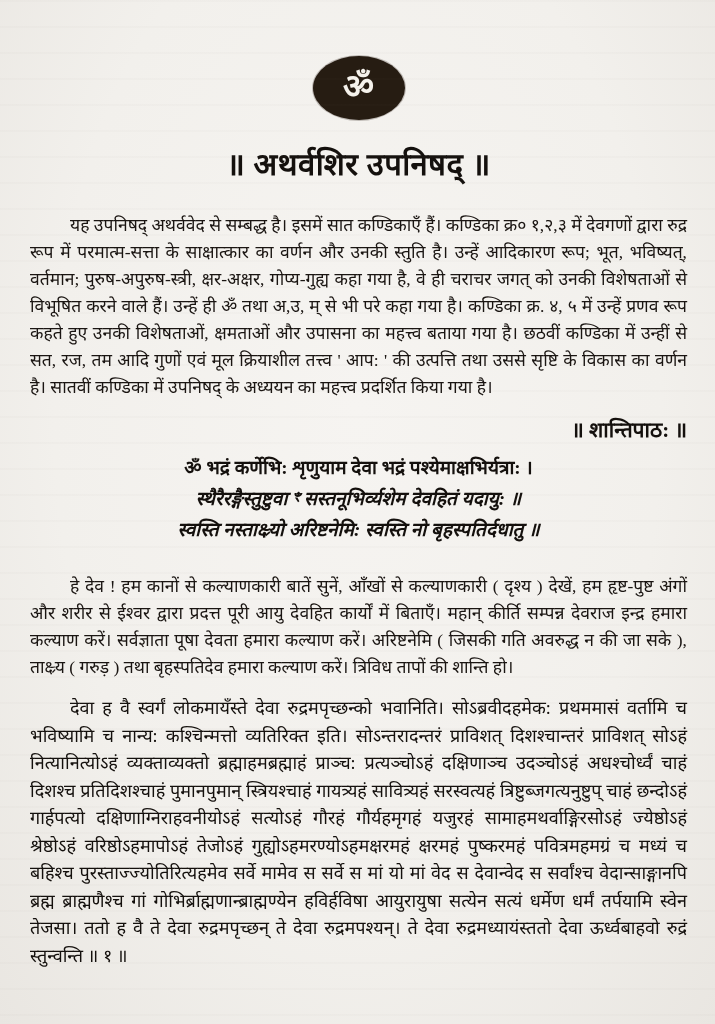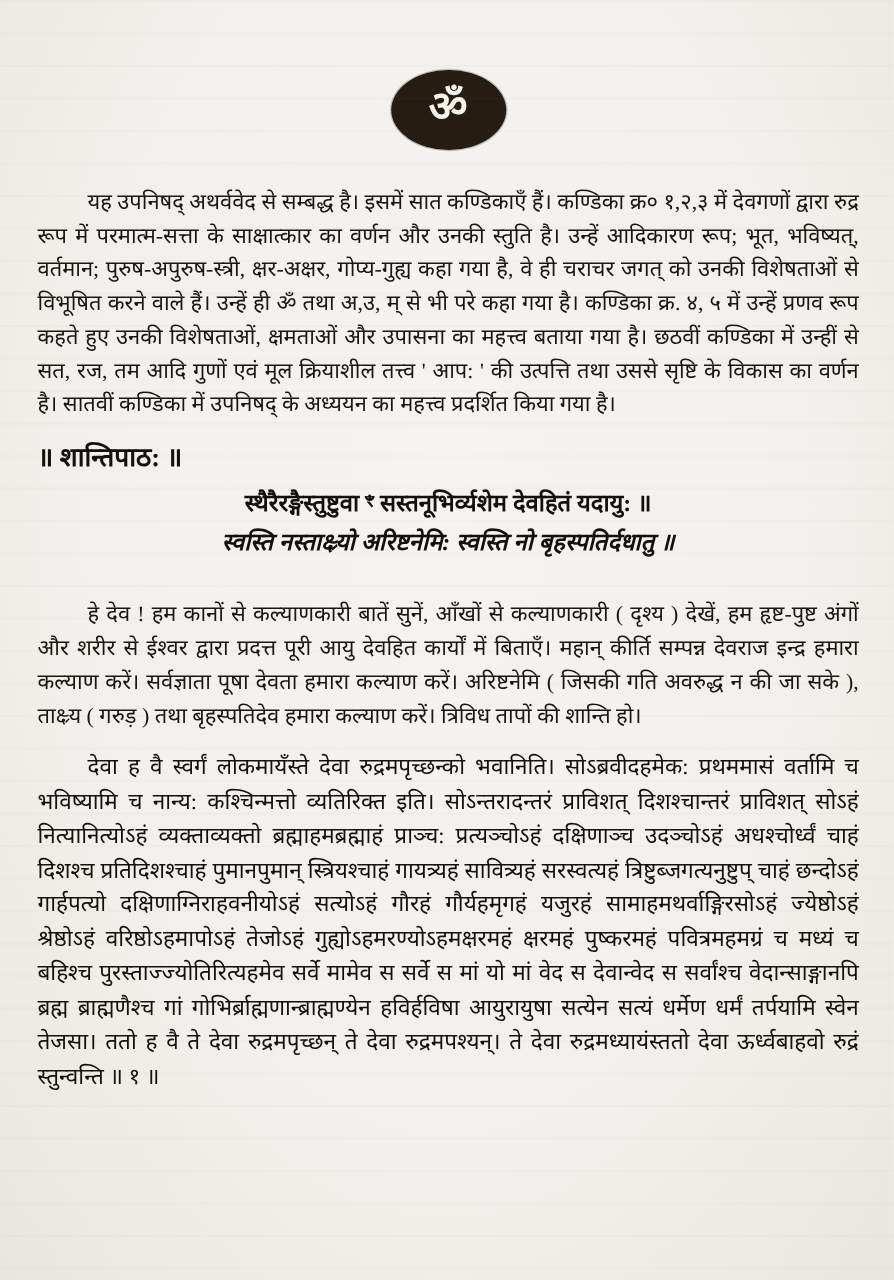--- a/index.html
+++ b/index.html
@@ -75,21 +75,21 @@
   p.body-para {
     font-size: 17.5px;
     line-height: 27px;
     text-align: justify;
     text-indent: 40px;
     margin-top: 28px;
     color: #1a1512;
   }
 
   h2.section-heading {
-    text-align: left;
+    text-align: right;
     font-size: 21px;
     font-weight: bold;
     margin-top: 14px;
     color: #14100d;
   }
 
   .verses {
     margin-top: 10px;
   }
 
@@ -117,26 +117,28 @@
 <body>
 
 <main class="page">
 
   <div class="om-badge-row">
     <div class="om-badge">
       <span class="om-glyph">ॐ</span>
     </div>
   </div>
 
+  <h1 class="title">॥ अथर्वशिर उपनिषद् ॥</h1>
 
   <p class="body-para">यह उपनिषद् अथर्ववेद से सम्बद्ध है। इसमें सात कण्डिकाएँ हैं। कण्डिका क्र० १,२,३ में देवगणों द्वारा रुद्र रूप में परमात्म-सत्ता के साक्षात्कार का वर्णन और उनकी स्तुति है। उन्हें आदिकारण रूप; भूत, भविष्यत्, वर्तमान; पुरुष-अपुरुष-स्त्री, क्षर-अक्षर, गोप्य-गुह्य कहा गया है, वे ही चराचर जगत् को उनकी विशेषताओं से विभूषित करने वाले हैं। उन्हें ही ॐ तथा अ,उ, म् से भी परे कहा गया है। कण्डिका क्र. ४, ५ में उन्हें प्रणव रूप कहते हुए उनकी विशेषताओं, क्षमताओं और उपासना का महत्त्व बताया गया है। छठवीं कण्डिका में उन्हीं से सत, रज, तम आदि गुणों एवं मूल क्रियाशील तत्त्व ' आप: ' की उत्पत्ति तथा उससे सृष्टि के विकास का वर्णन है। सातवीं कण्डिका में उपनिषद् के अध्ययन का महत्त्व प्रदर्शित किया गया है।</p>
 
   <h2 class="section-heading">॥ शान्तिपाठ: ॥</h2>
 
   <div class="verses">
+    <div class="verse-line">ॐ भद्रं कर्णेभि: शृणुयाम देवा भद्रं पश्येमाक्षभिर्यत्रा: ।</div>
     <div class="verse-line">स्थैरैरङ्गैस्तुष्टुवा ꣳ सस्तनूभिर्व्यशेम देवहितं यदायु: ॥</div>
     <div class="verse-line">स्वस्ति नस्ताक्ष्र्यो अरिष्टनेमि: स्वस्ति नो बृहस्पतिर्दधातु ॥</div>
   </div>
 
   <p class="body-para">हे देव ! हम कानों से कल्याणकारी बातें सुनें, आँखों से कल्याणकारी ( दृश्य ) देखें, हम हृष्ट-पुष्ट अंगों और शरीर से ईश्वर द्वारा प्रदत्त पूरी आयु देवहित कार्यों में बिताएँ। महान् कीर्ति सम्पन्न देवराज इन्द्र हमारा कल्याण करें। सर्वज्ञाता पूषा देवता हमारा कल्याण करें। अरिष्टनेमि ( जिसकी गति अवरुद्ध न की जा सके ), ताक्ष्र्य ( गरुड़ ) तथा बृहस्पतिदेव हमारा कल्याण करें। त्रिविध तापों की शान्ति हो।</p>
 
   <p class="mantra-para">देवा ह वै स्वर्गं लोकमायँस्ते देवा रुद्रमपृच्छन्को भवानिति। सोऽब्रवीदहमेक: प्रथममासं वर्तामि च भविष्यामि च नान्य: कश्चिन्मत्तो व्यतिरिक्त इति। सोऽन्तरादन्तरं प्राविशत् दिशश्चान्तरं प्राविशत् सोऽहं नित्यानित्योऽहं व्यक्ताव्यक्तो ब्रह्माहमब्रह्माहं प्राञ्च: प्रत्यञ्चोऽहं दक्षिणाञ्च उदञ्चोऽहं अधश्चोर्ध्वं चाहं दिशश्च प्रतिदिशश्चाहं पुमानपुमान् स्त्रियश्चाहं गायत्र्यहं सावित्र्यहं सरस्वत्यहं त्रिष्टुब्जगत्यनुष्टुप् चाहं छन्दोऽहं गार्हपत्यो दक्षिणाग्निराहवनीयोऽहं सत्योऽहं गौरहं गौर्यहमृगहं यजुरहं सामाहमथर्वाङ्गिरसोऽहं ज्येष्ठोऽहं श्रेष्ठोऽहं वरिष्ठोऽहमापोऽहं तेजोऽहं गुह्योऽहमरण्योऽहमक्षरमहं क्षरमहं पुष्करमहं पवित्रमहमग्रं च मध्यं च बहिश्च पुरस्ताज्ज्योतिरित्यहमेव सर्वे मामेव स सर्वे स मां यो मां वेद स देवान्वेद स सर्वांश्च वेदान्साङ्गानपि ब्रह्म ब्राह्मणैश्च गां गोभिर्ब्राह्मणान्ब्राह्मण्येन हविर्हविषा आयुरायुषा सत्येन सत्यं धर्मेण धर्मं तर्पयामि स्वेन तेजसा। ततो ह वै ते देवा रुद्रमपृच्छन् ते देवा रुद्रमपश्यन्। ते देवा रुद्रमध्यायंस्ततो देवा ऊर्ध्वबाहवो रुद्रं स्तुन्वन्ति ॥ १ ॥</p>
 
 </main>
 

